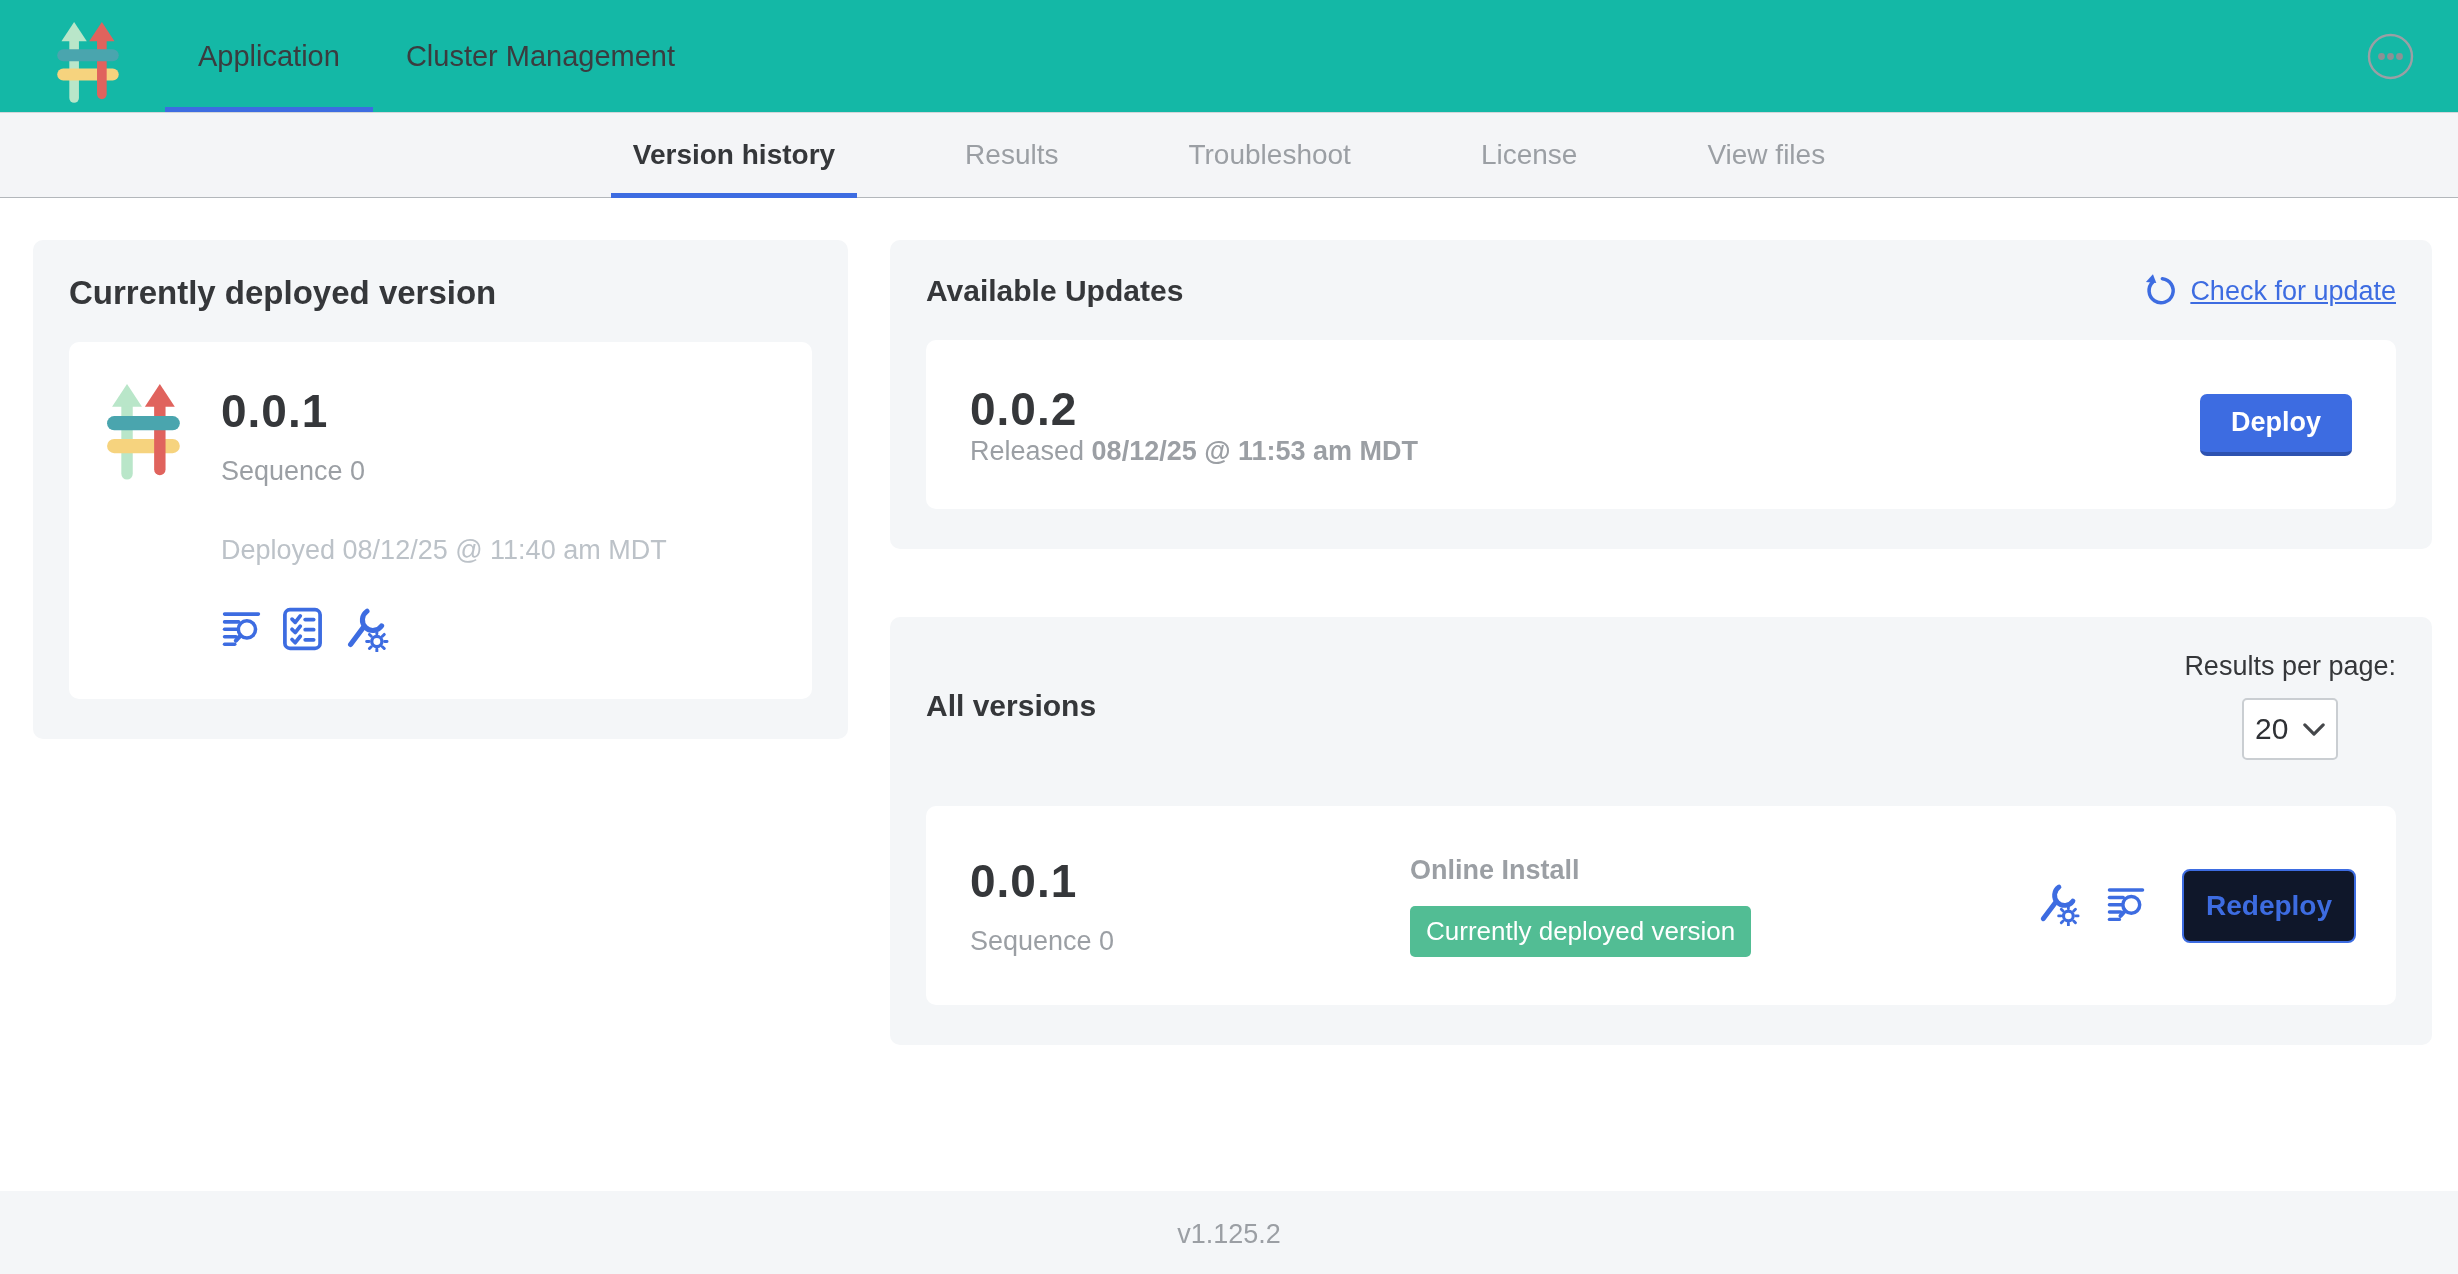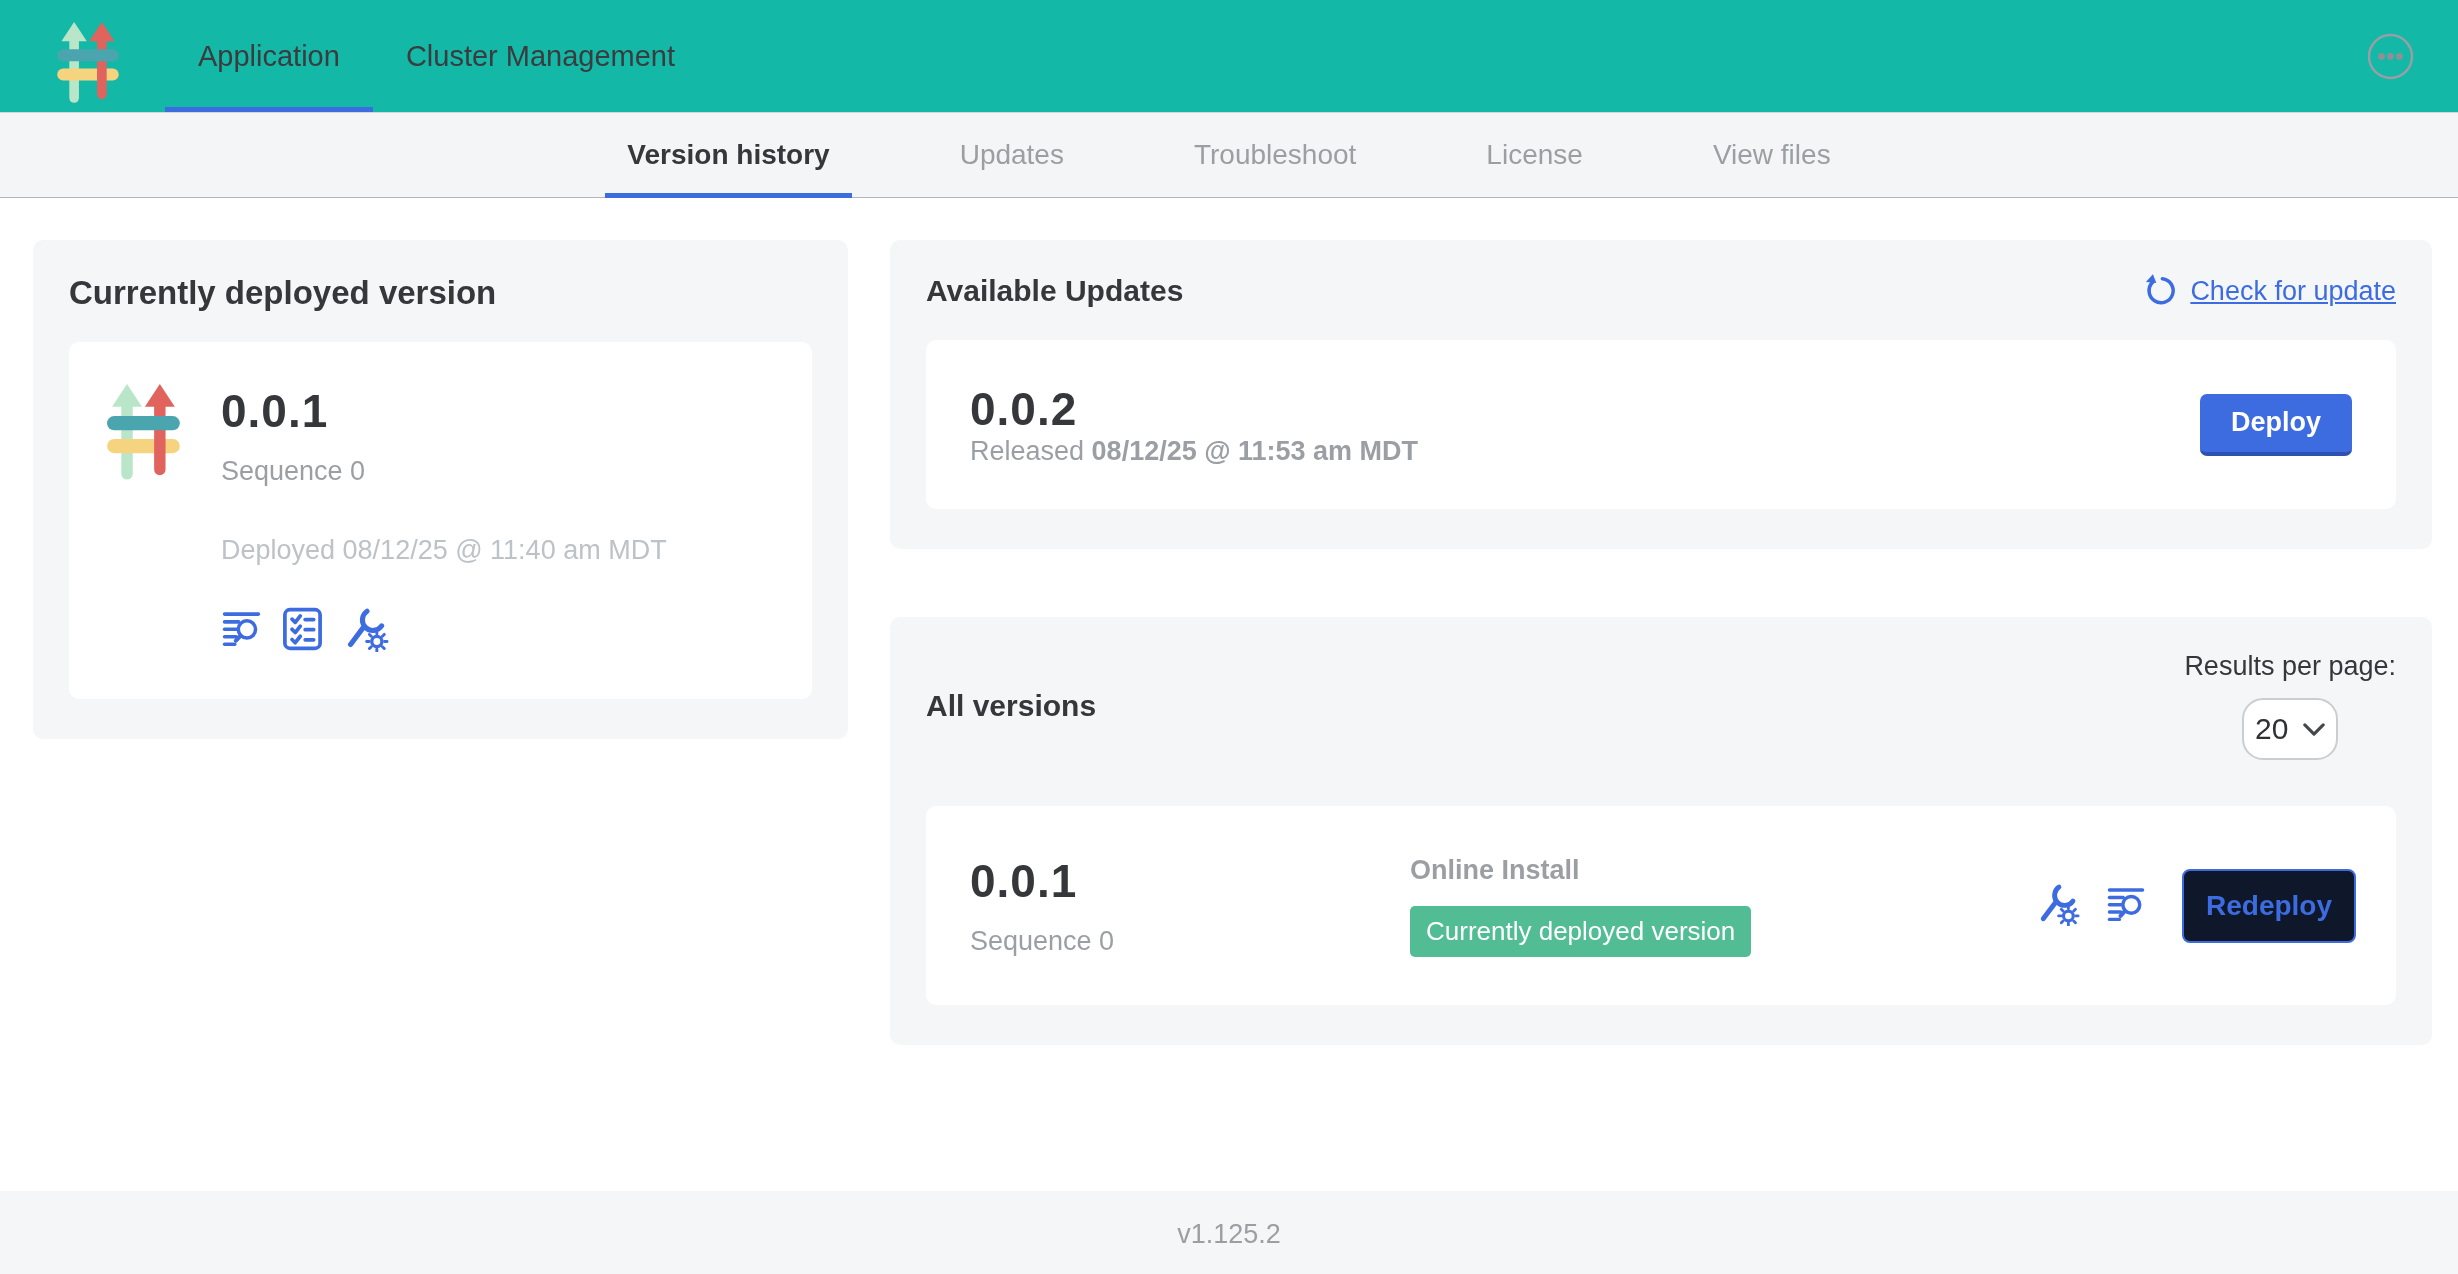--- a/index.html
+++ b/index.html
@@ -50,21 +50,21 @@
   .right-col{display:flex;flex-direction:column;gap:68px;}
   .check-link{display:flex;align-items:center;gap:13px;background:none;border:none;cursor:pointer;}
   .check-link span{font-size:27px;font-weight:500;color:var(--accent);text-decoration:underline;}
   .update-row{margin-top:32px;padding:42px 44px;display:flex;justify-content:space-between;align-items:center;}
   .released{font-size:27px;color:var(--gray);}
   .released b{font-weight:700;}
   .deploy-btn{width:152px;height:62px;background:var(--accent);border:none;border-bottom:4px solid var(--accent-dark);
     border-radius:7px;color:#fff;font-size:27px;font-weight:700;cursor:pointer;font-family:inherit;}
   
   .rpp{display:flex;align-items:center;gap:16px;font-size:27px;color:var(--ink);flex-direction:column;}
-  .select{width:96px;height:62px;background:#fff;border:2px solid #caced2;border-radius:21px;display:flex;
+  .select{width:96px;height:62px;background:#fff;border:2px solid #caced2;border-radius:5px;display:flex;
     align-items:center;justify-content:center;gap:15px;font-size:30px;color:#2f3135;cursor:pointer;text-align:right;}
   .version-row{margin-top:46px;padding:48px 40px 48px 44px;display:flex;align-items:center;}
   .vr-col1{width:440px;}
   .vr-col2{flex:1;}
   .online{font-size:27px;color:var(--gray);font-weight:600;}
   .badge{display:inline-block;margin-top:20px;background:var(--green);color:#fff;font-size:26px;padding:10px 16px;border-radius:5px;}
   .vr-actions{display:flex;align-items:center;gap:26px;}
   .redeploy-btn{width:174px;height:74px;background:#0f172a;border:2px solid var(--accent);border-radius:8px;
     color:var(--accent);font-size:28px;font-weight:700;cursor:pointer;font-family:inherit;margin-left:10px;}
   
@@ -135,21 +135,21 @@
     <span>
       <svg width="47" height="47" viewBox="0 0 47 47">
           <use href="#ellipsis-shape"></use>
         </svg>
     </span>
   </button>
 </header>
 
 <nav class="subnav">
   <div class="subnav-tab active">Version history</div>
-  <div class="subnav-tab">Updates</div>
+  <div class="subnav-tab">Results</div>
   <div class="subnav-tab">Troubleshoot</div>
   <div class="subnav-tab">License</div>
   <div class="subnav-tab">View files</div>
 </nav>
 
 <main>
   <div class="layout">
 
     <section class="card">
       <h2 class="card-title">Currently deployed version</h2>

